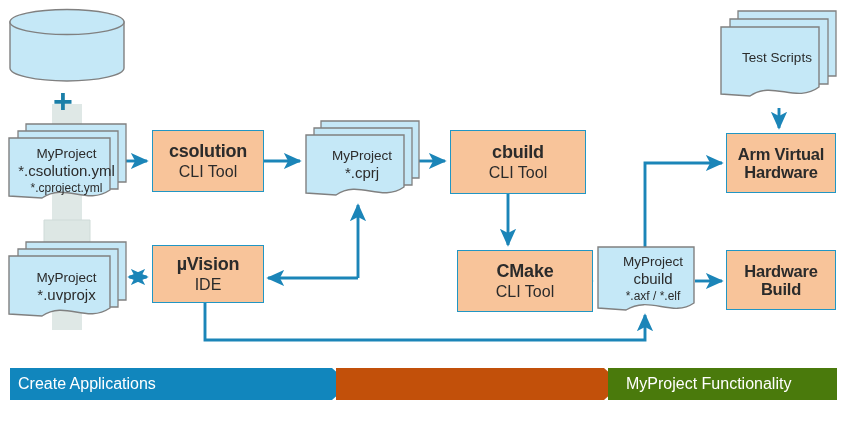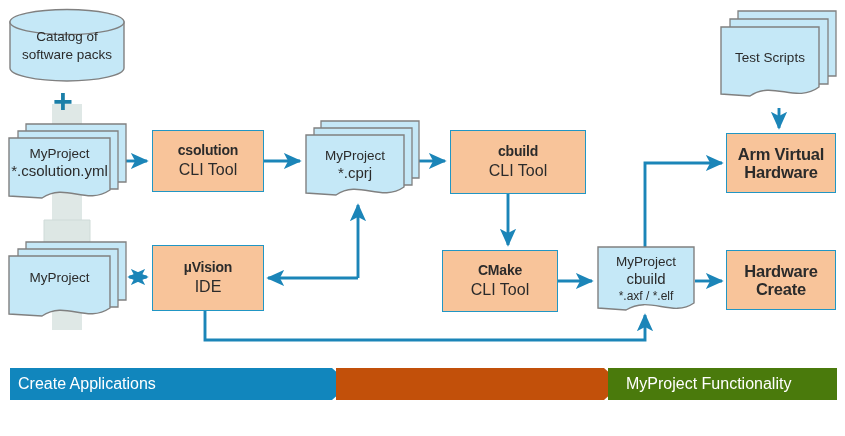--- a/index.html
+++ b/index.html
@@ -21,31 +21,32 @@
 
   
   .proc{
     background:#F8C49A;
     border:1.6px solid #2196c4;
     display:flex;flex-direction:column;
     align-items:center;justify-content:center;
     text-align:center;
     color:#2b2b2b;
   }
-  .proc .t1{font-weight:bold;font-size:14px;line-height:1.12;letter-spacing:-0.2px;}
+  .proc .t1{font-weight:bold;font-size:18px;line-height:1.12;letter-spacing:-0.2px;}
   .proc .t1.two{font-size:16.5px;}
   .proc .t2{font-size:16px;margin-top:2px;color:#2b2b2b;}
 
   
   .docstack{position:absolute;}
   .docstack svg{display:block;overflow:visible;}
   .docstack .lbl{
     position:absolute;left:0;right:0;
     text-align:center;color:#2b2b2b;
     pointer-events:none;
+    padding-left:7px;
   }
   .lbl .l1{font-size:13.5px;line-height:1.2;display:block;}
   .lbl .l2{font-size:15px;line-height:1.25;display:block;}
   .lbl .l3{font-size:12px;line-height:1.25;display:block;}
 
   
   .cyl{position:absolute;}
   .cyl .cl{
     position:absolute;left:0;right:0;top:20px;
     text-align:center;font-size:13.5px;line-height:1.35;color:#2b2b2b;
@@ -118,57 +119,55 @@
 
       <path d="M205,302 L205,340 L645,340 L645,315" marker-end="url(#ah)"></path>
     </g>
   </svg>
 
   <div class="cyl" style="left:8px;top:8px;width:118px;height:74px;">
     <svg width="118" height="74" viewBox="0 0 118 74" xmlns="http://www.w3.org/2000/svg">
       <path d="M2,14 L2,60 A57,13 0 0 0 116,60 L116,14 Z" fill="#C5E8F7" stroke="#808080" stroke-width="1.4"></path>
       <ellipse cx="59" cy="14" rx="57" ry="12.5" fill="#C5E8F7" stroke="#808080" stroke-width="1.4"></ellipse>
     </svg>
-    <div class="cl">
-      <span>Catalog of</span><br>
-      <span>software packs</span>
-    </div>
   </div>
 
   <div class="plus" style="left:53px;top:84px;">+</div>
 
   <div class="docstack" style="left:6px;top:120px;width:124px;height:88px;">
     <svg width="124" height="88" viewBox="0 0 124 88" xmlns="http://www.w3.org/2000/svg">
       <path d="M20,4 H120 V62 H20 Z" fill="#C5E8F7" stroke="#808080" stroke-width="1.3"></path>
       <path d="M12,11 H112 V69 H12 Z" fill="#C5E8F7" stroke="#808080" stroke-width="1.3"></path>
       <path d="M3,18 H104 V70 C80,86 60,62 36,78 L3,76 Z" fill="#C5E8F7" stroke="#808080" stroke-width="1.4"></path>
     </svg>
     <div class="lbl" style="top:26px;left:3px;width:101px;">
       <span class="l1">MyProject</span>
       <span class="l2">*.csolution.yml</span>
+      <span class="l3">*.cproject.yml</span>
     </div>
   </div>
 
   <div class="docstack" style="left:6px;top:238px;width:124px;height:88px;">
     <svg width="124" height="88" viewBox="0 0 124 88" xmlns="http://www.w3.org/2000/svg">
       <path d="M20,4 H120 V62 H20 Z" fill="#C5E8F7" stroke="#808080" stroke-width="1.3"></path>
       <path d="M12,11 H112 V69 H12 Z" fill="#C5E8F7" stroke="#808080" stroke-width="1.3"></path>
       <path d="M3,18 H104 V70 C80,86 60,62 36,78 L3,76 Z" fill="#C5E8F7" stroke="#808080" stroke-width="1.4"></path>
     </svg>
     <div class="lbl" style="top:32px;left:3px;width:101px;">
       <span class="l1">MyProject</span>
+      <span class="l2">*.uvprojx</span>
     </div>
   </div>
 
   <div class="node proc" style="left:152px;top:130px;width:112px;height:62px;">
     <div class="t1">csolution</div>
     <div class="t2">CLI Tool</div>
   </div>
 
-  <div class="node proc" style="left:152px;top:245px;width:112px;height:66px;">
+  <div class="node proc" style="left:152px;top:245px;width:112px;height:58px;">
     <div class="t1">µVision</div>
     <div class="t2">IDE</div>
   </div>
 
   <div class="docstack" style="left:303px;top:118px;width:120px;height:90px;">
     <svg width="120" height="90" viewBox="0 0 120 90" xmlns="http://www.w3.org/2000/svg">
       <path d="M18,3 H116 V60 H18 Z" fill="#C5E8F7" stroke="#808080" stroke-width="1.3"></path>
       <path d="M11,10 H109 V67 H11 Z" fill="#C5E8F7" stroke="#808080" stroke-width="1.3"></path>
       <path d="M3,17 H101 V69 C78,85 56,61 33,77 L3,75 Z" fill="#C5E8F7" stroke="#808080" stroke-width="1.4"></path>
     </svg>
@@ -176,21 +175,21 @@
       <span class="l1">MyProject</span>
       <span class="l2">*.cprj</span>
     </div>
   </div>
 
   <div class="node proc" style="left:450px;top:130px;width:136px;height:64px;">
     <div class="t1">cbuild</div>
     <div class="t2">CLI Tool</div>
   </div>
 
-  <div class="node proc" style="left:442px;top:250px;width:116px;height:62px;">
+  <div class="node proc" style="left:457px;top:250px;width:136px;height:62px;">
     <div class="t1">CMake</div>
     <div class="t2">CLI Tool</div>
   </div>
 
   <div class="docstack" style="left:596px;top:245px;width:104px;height:76px;">
     <svg width="104" height="76" viewBox="0 0 104 76" xmlns="http://www.w3.org/2000/svg">
       <path d="M2,2 H98 V58 C76,73 54,50 30,65 L2,63 Z" fill="#C5E8F7" stroke="#808080" stroke-width="1.4"></path>
     </svg>
     <div class="lbl" style="top:9px;left:2px;width:96px;">
       <span class="l1">MyProject</span>
@@ -210,21 +209,21 @@
     </div>
   </div>
 
   <div class="node proc" style="left:726px;top:133px;width:110px;height:60px;">
     <div class="t1 two">Arm Virtual</div>
     <div class="t1 two">Hardware</div>
   </div>
 
   <div class="node proc" style="left:726px;top:250px;width:110px;height:60px;">
     <div class="t1 two">Hardware</div>
-    <div class="t1 two">Create</div>
+    <div class="t1 two">Build</div>
   </div>
 
   <div class="banner">
     <svg width="827" height="32" viewBox="0 0 827 32" xmlns="http://www.w3.org/2000/svg">
       <polygon id="seg0" points="0,0 322,0 340,16 322,32 0,32" fill="#1186bd"></polygon>
       <polygon id="seg1" points="326,0 594,0 612,16 594,32 326,32" fill="#c2500a"></polygon>
       <polygon id="seg2" points="598,0 827,0 827,32 598,32" fill="#4a7a0c"></polygon>
     </svg>
     <div class="bseg" style="left:8px;">Create Applications</div>
     <div class="bseg" style="left:616px;">MyProject Functionality</div>

